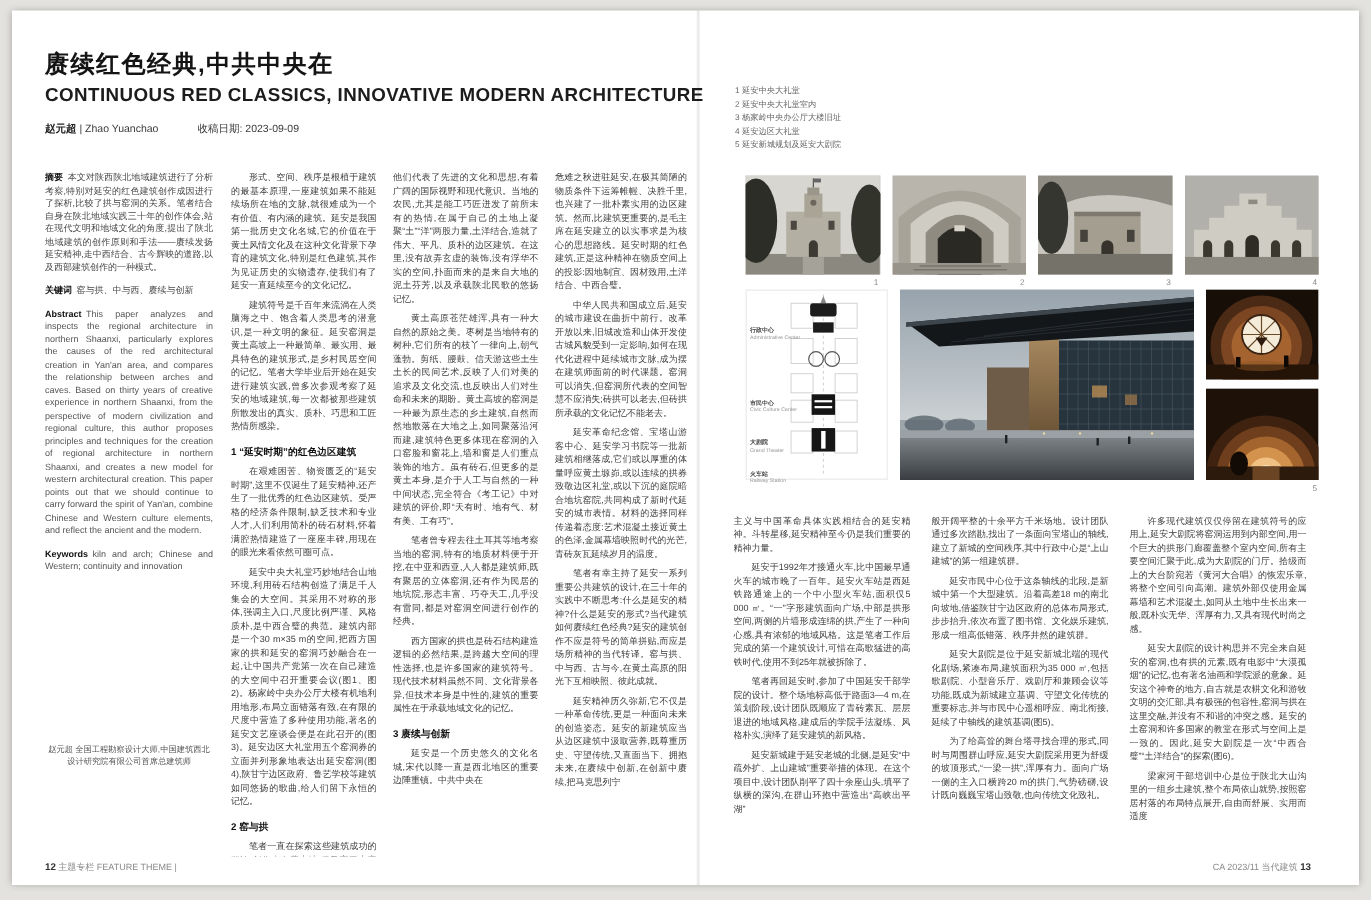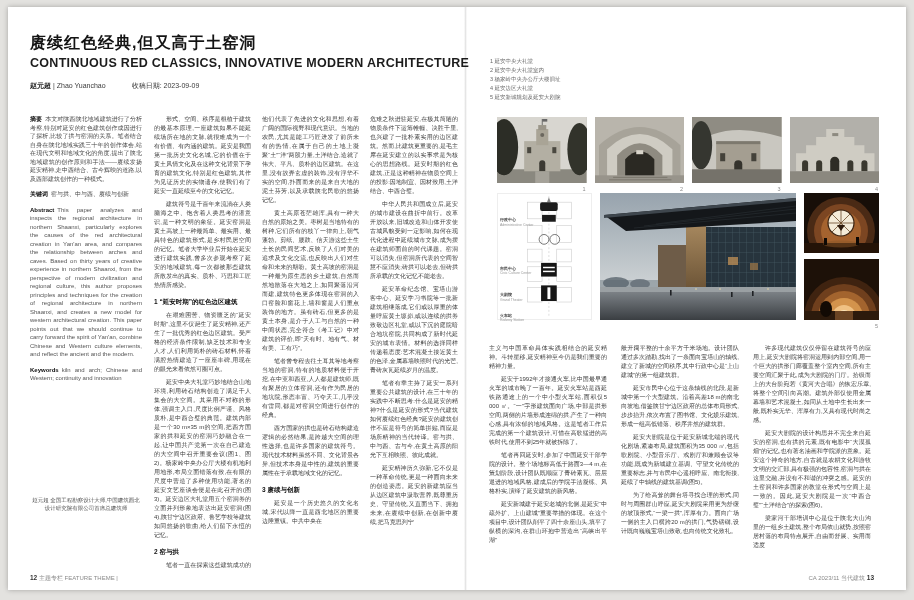--- a/index.html
+++ b/index.html
@@ -52,21 +52,21 @@
   
   .rcols{position:absolute;left:481px;top:337px;width:382px;height:220px;display:flex;gap:14px;}
   .rcol{width:118px;height:220px;overflow:hidden;}
 </style>
 </head>
 <body>
 
 <div class="canvas">
   <div class="spread">
 
-    <div class="title-zh">赓续红色经典,但又高于土窑洞</div>
+    <div class="title-zh">赓续红色经典,中共中央在</div>
     <div class="title-en">CONTINUOUS RED CLASSICS, INNOVATIVE MODERN ARCHITECTURE</div>
     <div class="author-line">
       <span class="nm"><b>赵元超</b> <span>| Zhao Yuanchao</span></span>
       <span>收稿日期: 2023-09-09</span>
     </div>
 
     <div class="col abs-col">
       <p class="abs-p"><b>摘要</b><span>本文对陕西陕北地域建筑进行了分析考察,特别对延安的红色建筑创作成因进行了探析,比较了拱与窑洞的关系。笔者结合自身在陕北地域实践三十年的创作体会,站在现代文明和地域文化的角度,提出了陕北地域建筑的创作原则和手法——赓续发扬延安精神,走中西结合、古今辉映的道路,以及西部建筑创作的一种模式。</span></p>
       <p class="abs-p"><b>关键词</b><span>窑与拱、中与西、赓续与创新</span></p>
       <p class="abs-p en"><b>Abstract</b><span>This paper analyzes and inspects the regional architecture in northern Shaanxi, particularly explores the causes of the red architectural creation in Yan'an area, and compares the relationship between arches and caves. Based on thirty years of creative experience in northern Shaanxi, from the perspective of modern civilization and regional culture, this author proposes principles and techniques for the creation of regional architecture in northern Shaanxi, and creates a new model for western architectural creation. This paper points out that we should continue to carry forward the spirit of Yan'an, combine Chinese and Western culture elements, and reflect the ancient and the modern.</span></p>

